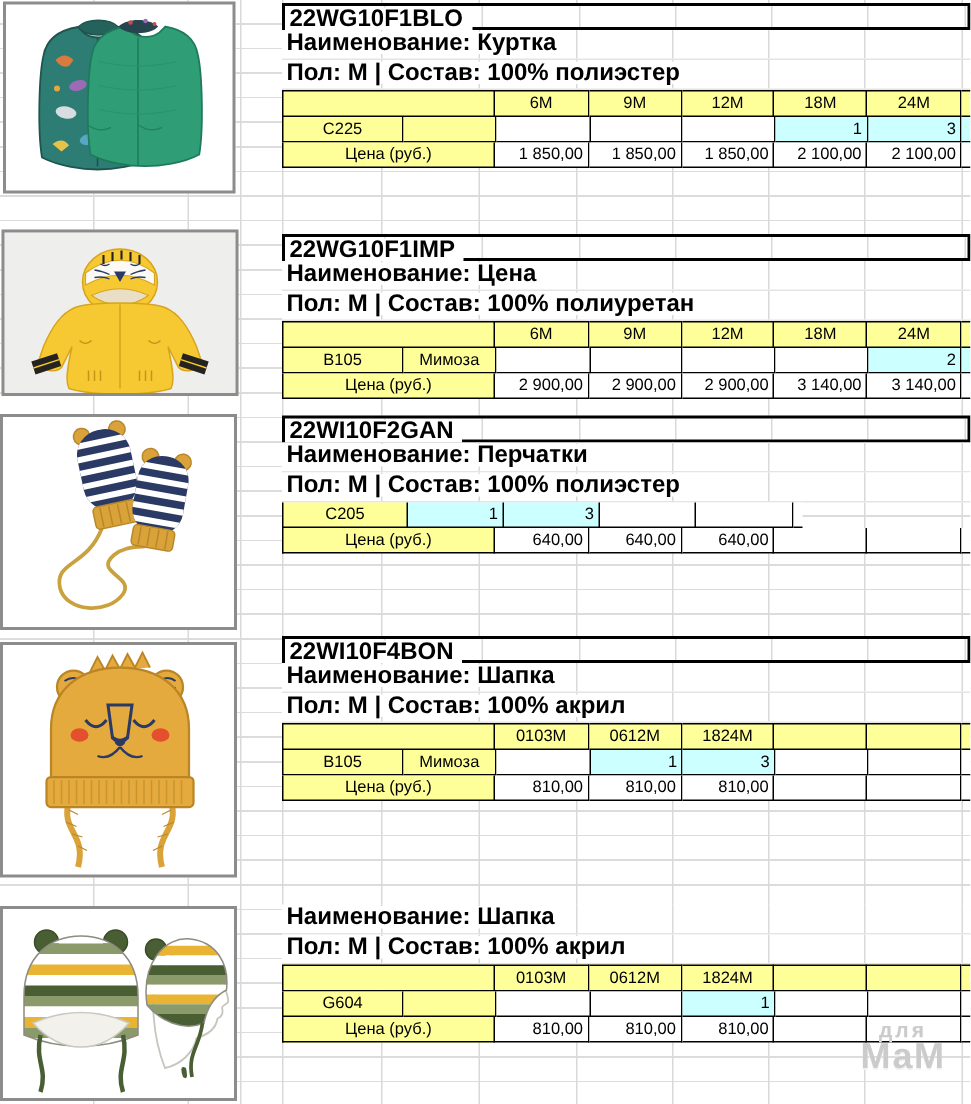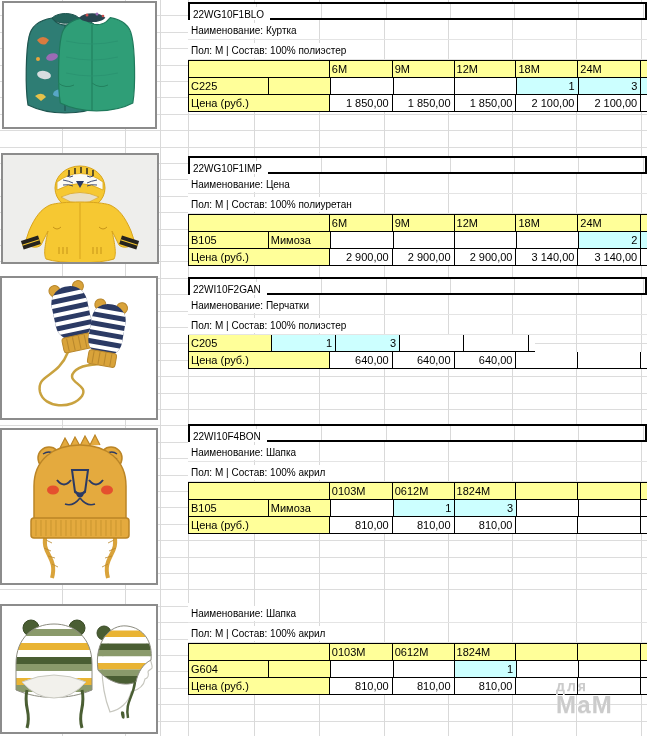--- a/index.html
+++ b/index.html
@@ -17,38 +17,38 @@
     background-position:62px 0,125px 0,160px 0,188px 0,254px 0,319px 0,384px 0,448px 0,512px 0,576px 0,641px 0,0 0;
     background-repeat:no-repeat}
   
   .block{position:absolute;left:188px;width:459px}
   .row{position:relative;width:459px}
   .coderow{height:18px;border:2px solid #000;background:#fff}
   .textrow{height:20px;background:#fff;border-bottom:1px solid #e4e4e4}
   .colgrid{background-image:linear-gradient(#d9d9d9,#d9d9d9),linear-gradient(#d9d9d9,#d9d9d9),linear-gradient(#d9d9d9,#d9d9d9),linear-gradient(#d9d9d9,#d9d9d9),linear-gradient(#d9d9d9,#d9d9d9),linear-gradient(#d9d9d9,#d9d9d9),linear-gradient(#d9d9d9,#d9d9d9);
     background-size:1px 100%;background-repeat:no-repeat;
     background-position:66px 0,131px 0,196px 0,260px 0,324px 0,388px 0,453px 0}
-  .ct{position:relative;display:inline-block;background:#fff;padding:1px 6px 0 3px;font-weight:normal;font-size:10px;line-height:14px;white-space:nowrap}
+  .ct{position:relative;display:inline-block;background:#fff;padding:1px 6px 0 3px;font-weight:bold;font-size:16px;line-height:14px;white-space:nowrap}
   .trow{height:17px;display:flex}
   .trow .c{height:17px;border-right:1px solid #000;border-bottom:1px solid #000;font-size:11px;line-height:15px;overflow:hidden;background:#fff}
   .trow .c:first-child{border-left:1px solid #000}
   .hr .c{border-top:1px solid #000;height:18px}
   .hr{height:18px}
   .y{background:#ffff99 !important}
   .blue{background:#ccffff !important}
-  .lab,.sz{text-align:left;padding:1px 2px}
+  .lab,.sz{text-align:center;padding:1px 2px}
   .q{text-align:right;padding:1px 3px 0 2px}
   .cw1{width:84px}.cw2{width:65px}.cw3{width:65px}.cw4{width:64px}.cw5{width:64px}.cw6{width:64px}.cw7{width:65px}
   .w12{width:147px}.w23{width:130px}
   .sliver{width:6px;border-right:none !important;padding:0}
   
   .imgbox{position:absolute;border:2px solid #8c8c8c;background:#fff;overflow:hidden}
   .imgbox svg{display:block}
   
-  .wm{position:absolute;left:556px;top:678px;width:92px;text-align:left;color:#cbcbcb;font-weight:bold;z-index:60;text-shadow:0 1px 0 #f2f2f2;user-select:none}
+  .wm{position:absolute;left:556px;top:678px;width:92px;text-align:center;color:#cbcbcb;font-weight:bold;z-index:60;text-shadow:0 1px 0 #f2f2f2;user-select:none}
   .wm .l1{font-size:14px;letter-spacing:2px;line-height:16px}
   .wm .l2{font-size:24px;letter-spacing:1px;line-height:22px}
 </style>
 </head>
 <body>
 
 <div class="sheet">
 
   <div class="imgbox" style="left:2px;top:1px;width:155px;height:128px">
     <svg viewBox="0 0 151 124" width="151" height="124">

